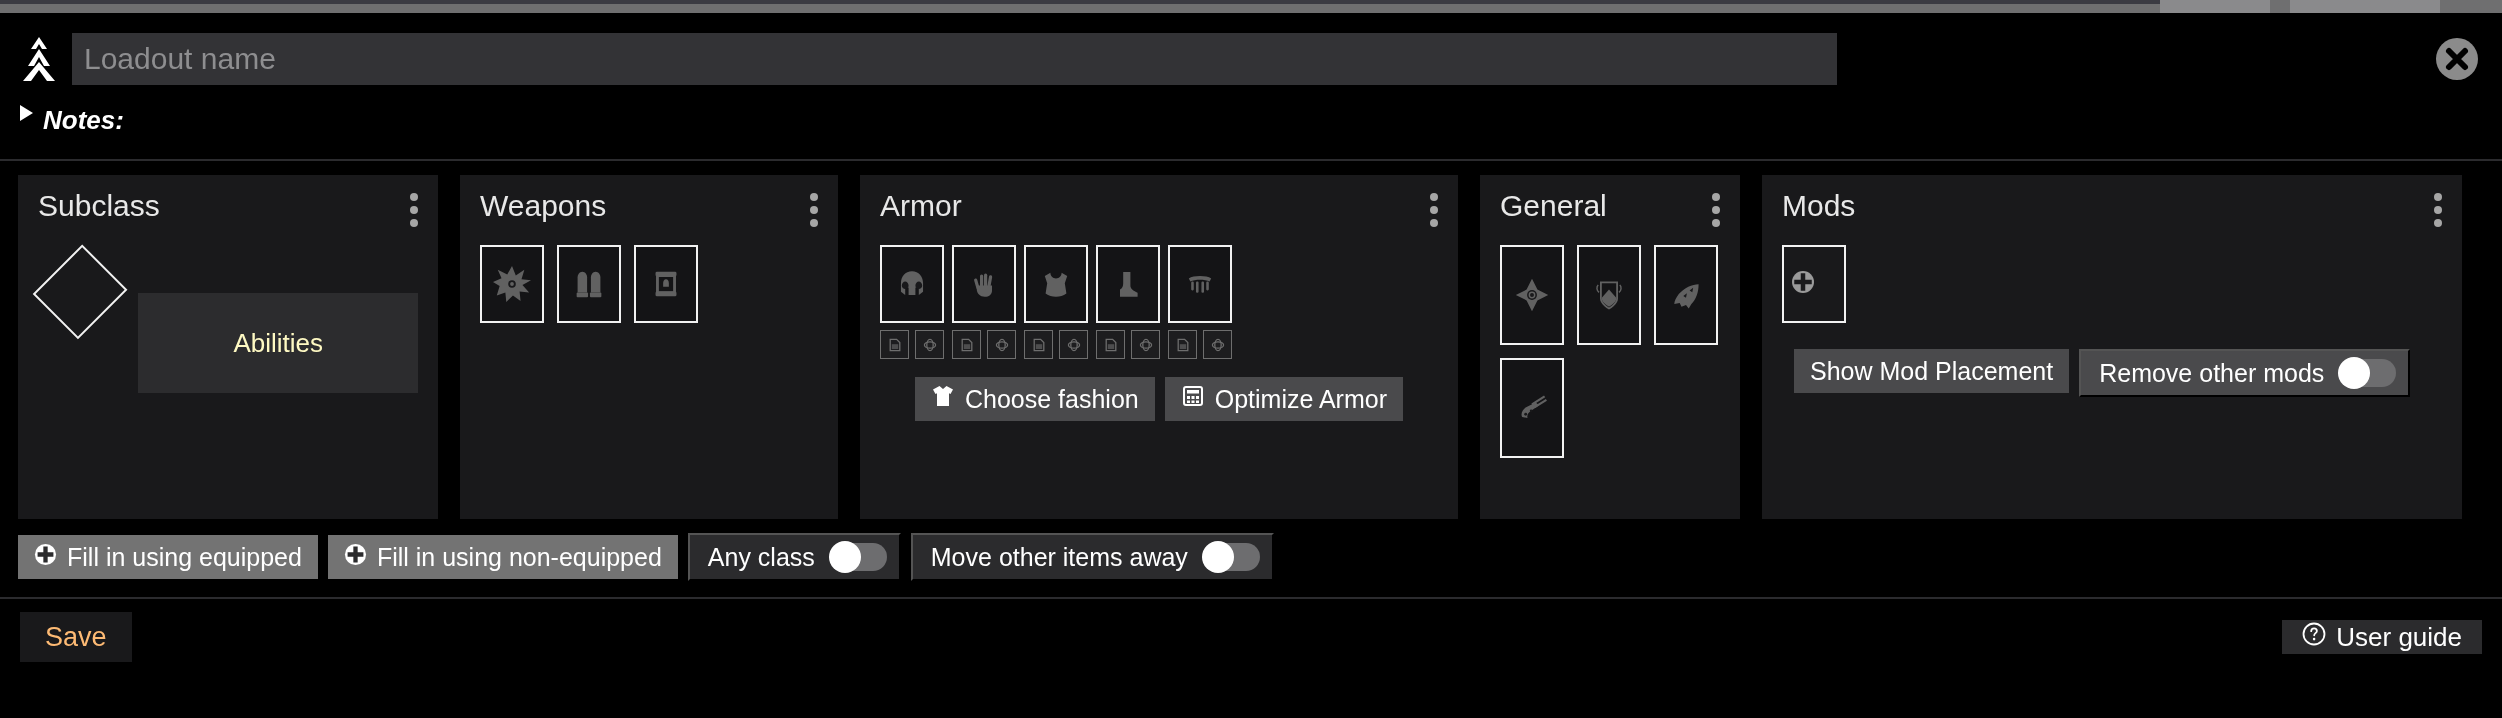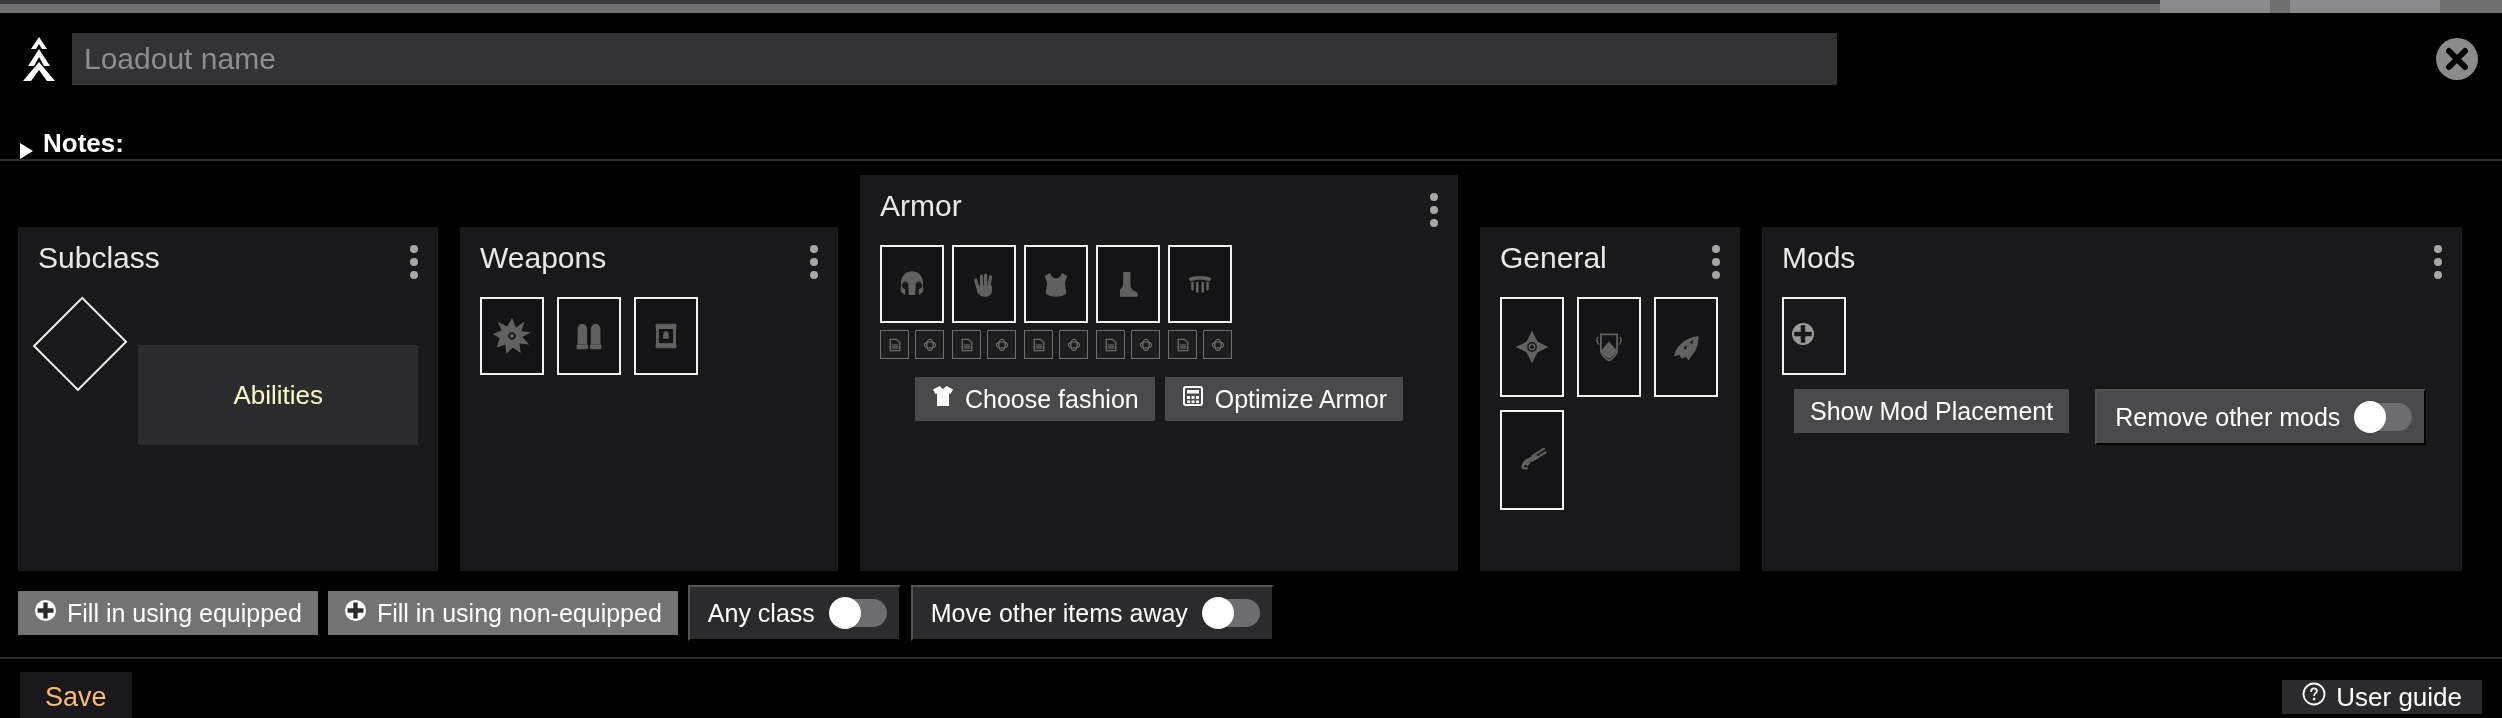--- a/index.html
+++ b/index.html
@@ -43,24 +43,25 @@
   }
   .name-input::placeholder { color: #8e8e90; }
   .close-btn {
     position: absolute; right: 22px; top: 50%; transform: translateY(-50%);
     width: 46px; height: 46px; cursor: pointer;
   }
 
   
   .notes-row {
     height: 54px;
-    display: flex; align-items: flex-end;
+    display: flex; align-items: flex-start;
     padding: 0 20px;
     color: #fff; font-size: 26px; font-weight: bold;
     cursor: pointer;
+    font-style: italic;
   }
   .tri {
     width: 0; height: 0;
     border-left: 13px solid #fff;
     border-top: 8px solid transparent;
     border-bottom: 8px solid transparent;
     margin-right: 10px;
   }
 
   .hrule { height: 2px; background: #2b2b2e; width: 100%; }
@@ -119,21 +120,21 @@
     cursor: pointer;
     white-space: nowrap;
   }
   .btn-dark { background: #737373; }
   .btn svg { flex: 0 0 auto; }
 
   
   .toggle-btn {
     background: #2b2b2d;
     color: #fff; font-size: 25px;
-    height: 56px; padding: 0 12px 0 18px;
+    height: 48px; padding: 0 12px 0 18px;
     display: inline-flex; align-items: center; gap: 16px;
     cursor: pointer; white-space: nowrap;
   }
   .toggle-btn.light { background: #4a4a4c; }
   .switch {
     width: 56px; height: 28px; border-radius: 14px;
     background: #6d6d6f; position: relative; flex: 0 0 56px;
   }
   .switch .knob {
     position: absolute; top: -2px; left: -2px;
@@ -186,21 +187,21 @@
     margin-top: 48px;
   }
 
   .mods-plus {
     width: 64px; height: 78px;
     border: 2px solid #f2f2f2;
     display: flex; align-items: center; justify-content: flex-start;
     padding-left: 6px;
     cursor: pointer;
   }
-  .mods-btn-row { display: flex; gap: 26px; margin-top: 14px; padding-left: 12px; }
+  .mods-btn-row { display: flex; gap: 10px; margin-top: 26px; padding-left: 12px; }
 </style>
 </head>
 <body>
 
 <div class="page-peek">
   <div class="peek-dark"></div>
   <div class="peek-seg" style="left:2160px;width:110px;"></div>
   <div class="peek-seg" style="left:2290px;width:150px;"></div>
 </div>
 
@@ -284,21 +285,21 @@
               <rect x="9" y="7" width="22" height="5" rx="1.5"></rect>
               <rect x="9" y="28" width="22" height="5" rx="1.5"></rect>
               <path d="M11 11 h18 v18 h-18 z" fill="none" stroke="#6f6f6f" stroke-width="3"></path>
               <path d="M20 15 c2 0 3 2 3 4 v4 h-6 v-4 c0-2 1-4 3-4z"></path>
             </g>
           </svg>
         </div>
       </div>
     </section>
 
-    <section class="bucket" style="width:598px;height:396px;">
+    <section class="bucket" style="width:598px;height:344px;">
       <div class="bucket-head">
         <span class="bucket-title">Armor</span>
         <span class="kebab">
             <i></i>
             <i></i>
             <i></i>
           </span>
       </div>
 
       <div class="slot-row" style="gap:8px;">

